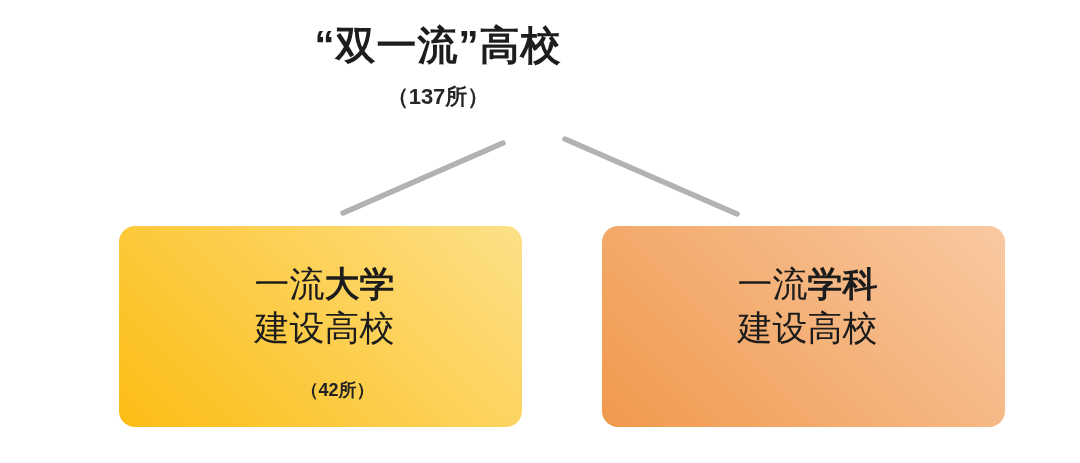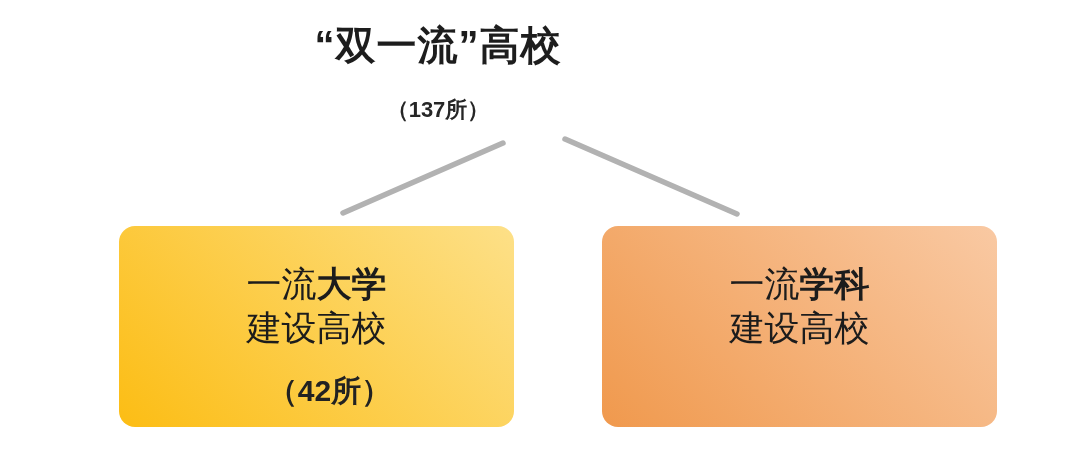--- a/index.html
+++ b/index.html
@@ -29,21 +29,21 @@
     text-align: center;
   }
   .root-title {
     font-size: 40px;
     line-height: 46px;
     font-weight: 700;
     letter-spacing: 1px;
     color: #1d1d1d;
   }
   .root-count {
-    margin-top: 28px;
+    margin-top: 15px;
     font-size: 22px;
     line-height: 28px;
     font-weight: 700;
     color: #262626;
   }
   
   .connector-layer {
     position: absolute;
     inset: 0;
     width: 1080px;
@@ -54,36 +54,37 @@
   .card {
     position: absolute;
     top: 226px;
     width: 395px;
     height: 201px;
     border-radius: 16px;
     display: flex;
     flex-direction: column;
     align-items: center;
     text-align: center;
+    padding-left: 8px;
   }
   .card-left  { left: 119px; }
   .card-right { left: 602px; }
   .card-title {
     margin-top: 36px;
     font-size: 35px;
     line-height: 44px;
     font-weight: 400;
     color: #1c1c1c;
   }
   .card-title .bold {
     font-weight: 700;
   }
   .card-count {
     margin-top: 26px;
-    font-size: 30px;
+    font-size: 18px;
     line-height: 29px;
     font-weight: 700;
     color: #222222;
     margin-left: 26px;
   }
 </style>
 </head>
 <body>
 
 <div class="stage">

